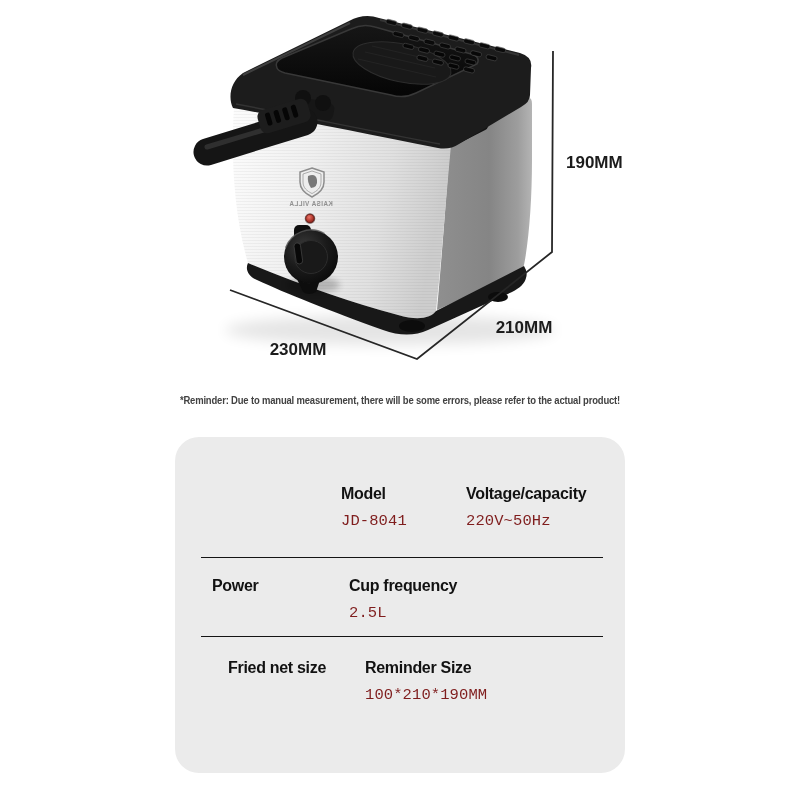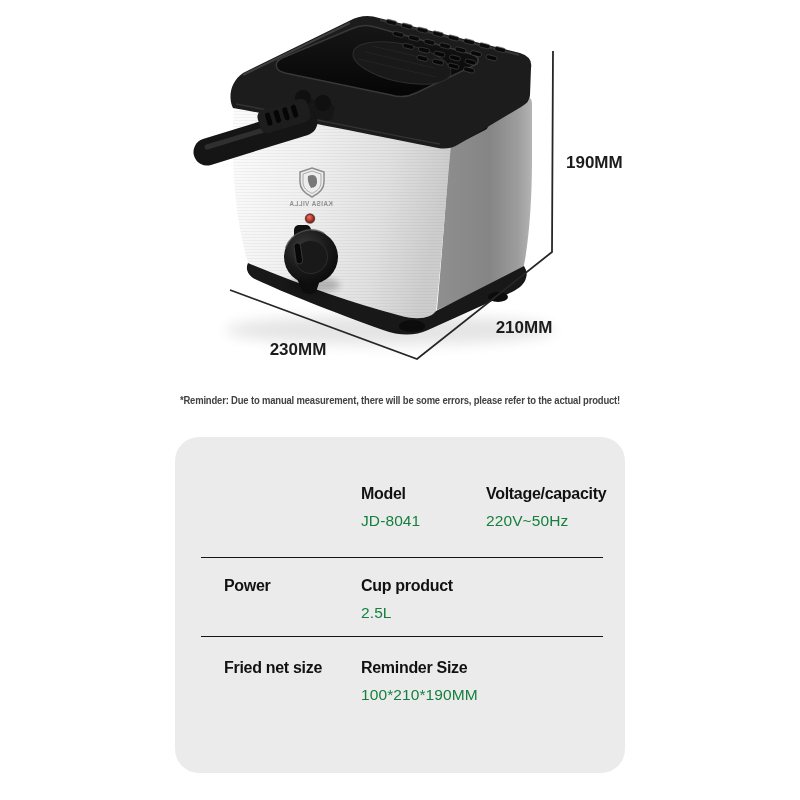--- a/index.html
+++ b/index.html
@@ -5,30 +5,30 @@
   html,body{margin:0;padding:0;background:#fff;}
   .page{position:relative;width:684px;height:800px;background:#ffffff;overflow:hidden;
         font-family:"Liberation Sans",sans-serif;}
   .photo{position:absolute;left:0;top:0;width:800px;height:430px;}
   .dim-label{font-weight:700;font-size:17px;fill:#1c1c1c;font-family:"Liberation Sans",sans-serif;}
   .reminder{position:absolute;left:0;top:394px;width:800px;text-align:center;
             font-size:11px;font-weight:600;color:#424242;letter-spacing:-0.2px;
             transform:scaleX(.86);transform-origin:center;}
   .spec-card{position:absolute;left:175px;top:437px;width:450px;height:336px;
              background:#ebebeb;border-radius:24px;box-sizing:border-box;}
-  .spec-row{display:grid;grid-template-columns:137px 125px auto;padding-left:49px;box-sizing:border-box;}
+  .spec-row{display:grid;grid-template-columns:137px 125px auto;padding-left:29px;box-sizing:border-box;}
   .row1{padding-top:46px;padding-bottom:26px;}
-  .row2{padding-top:17px;padding-bottom:13px;}
-  .row3{padding-top:20px;}
+  .row2{padding-top:17px;padding-bottom:13px;margin-left:8px;}
+  .row3{padding-top:20px;margin-left:24px;}
   .divider{border-top:1.5px solid #141414;margin-left:26px;width:402px;height:0;}
   .cell{min-width:0;}
   .h{font-size:16px;font-weight:700;color:#121212;letter-spacing:-0.3px;
      line-height:22px;white-space:nowrap;}
   .h.cond{transform:scaleX(.88);transform-origin:left center;}
-  .v{font-size:15.5px;color:#15803d;line-height:20px;margin-top:6px;white-space:nowrap;letter-spacing:.1px;}
+  .v{font-size:15.5px;color:#7f1d1d;line-height:20px;margin-top:6px;white-space:nowrap;letter-spacing:.1px;font-family:Liberation Mono, monospace;}
 </style>
 </head>
 <body>
 
 <div class="page">
 
   <svg class="photo" viewBox="0 0 800 430">
     <defs>
       <linearGradient id="gFront" x1="0" y1="0" x2="1" y2="0.18">
         <stop offset="0" stop-color="#fcfcfc"></stop>
@@ -187,21 +187,21 @@
       </div>
     </div>
 
     <div class="divider"></div>
 
     <div class="spec-row row2">
       <div class="cell">
         <div class="h">Power</div>
       </div>
       <div class="cell">
-        <div class="h">Cup product</div>
+        <div class="h">Cup frequency</div>
         <div class="v">2.5L</div>
       </div>
     </div>
 
     <div class="divider"></div>
 
     <div class="spec-row row3">
       <div class="cell">
         <div class="h">Fried net size</div>
       </div>

